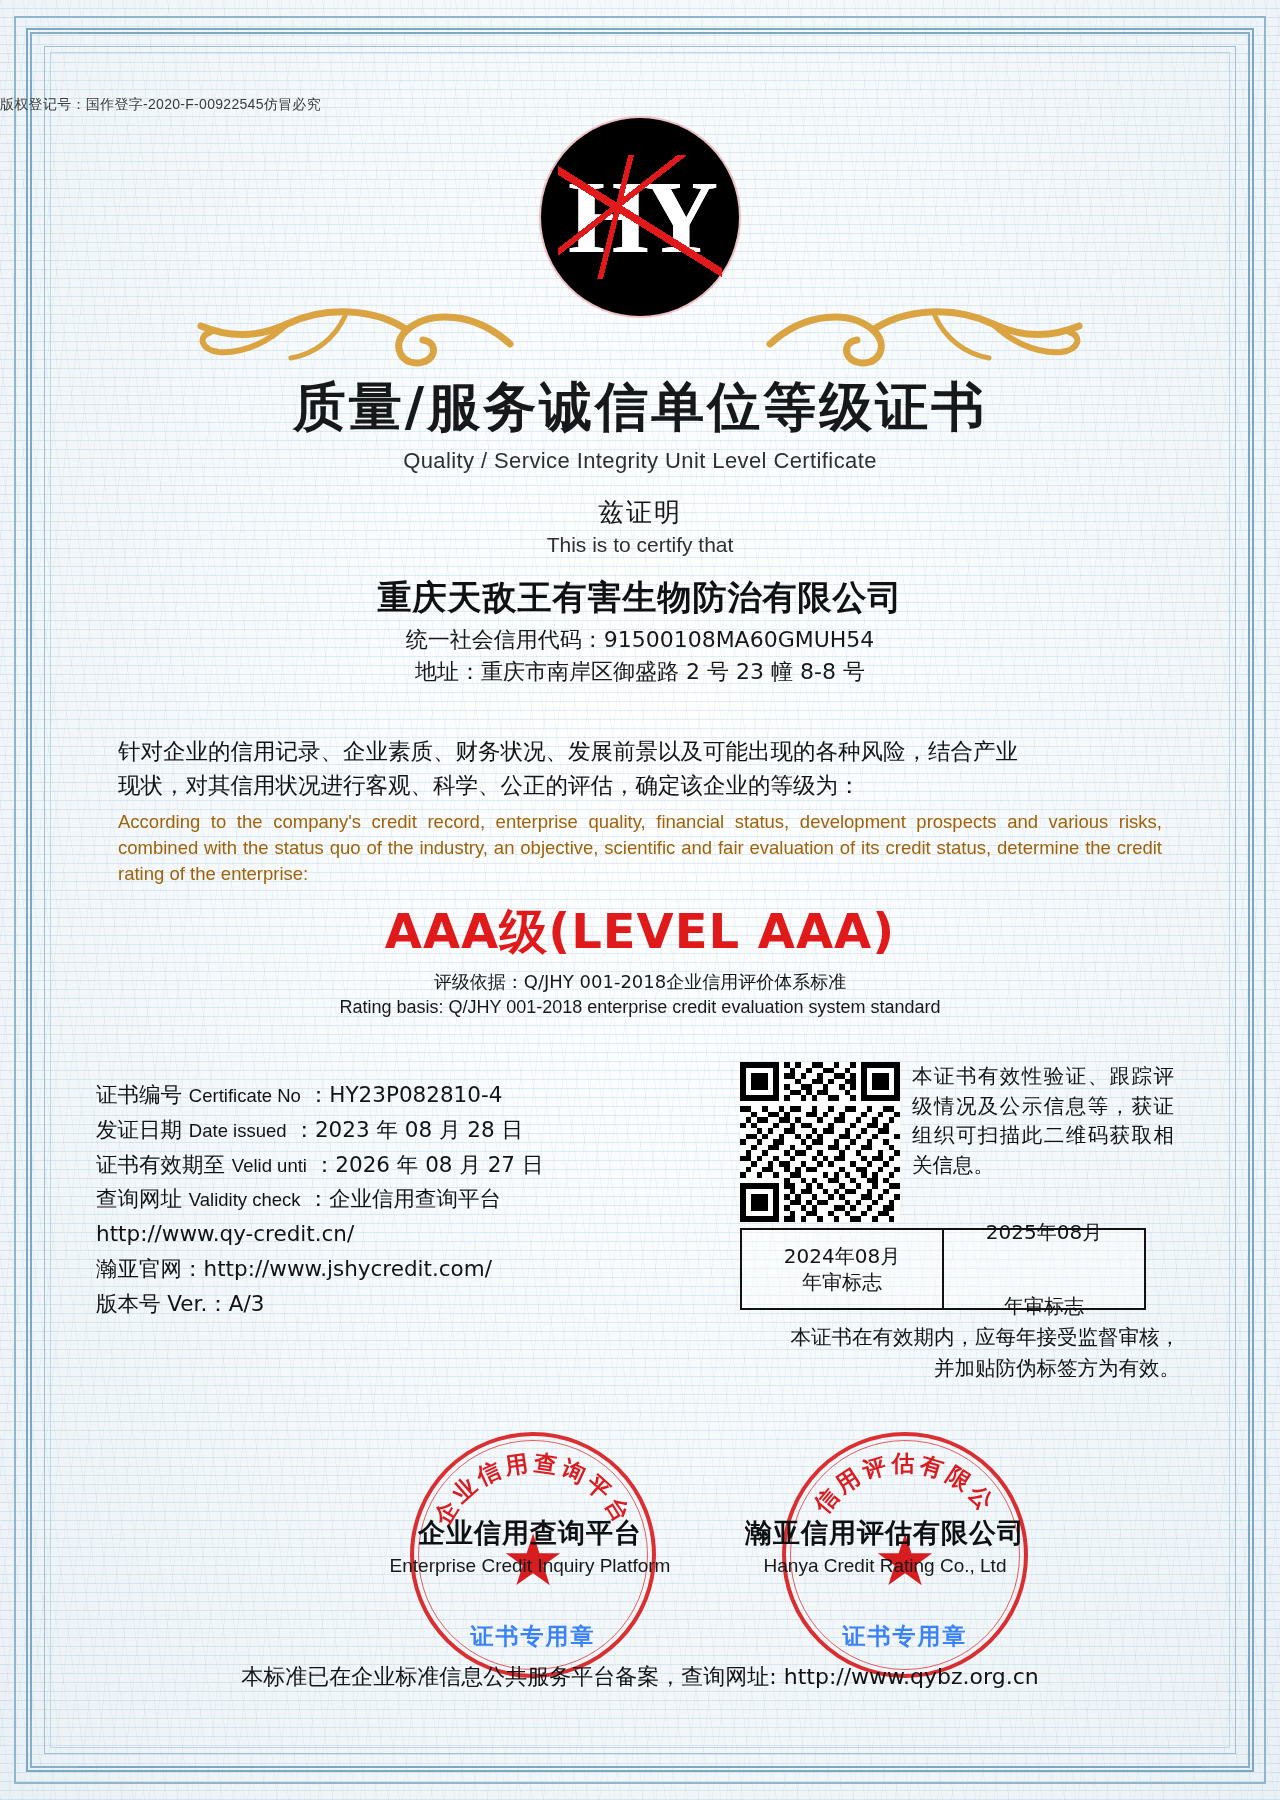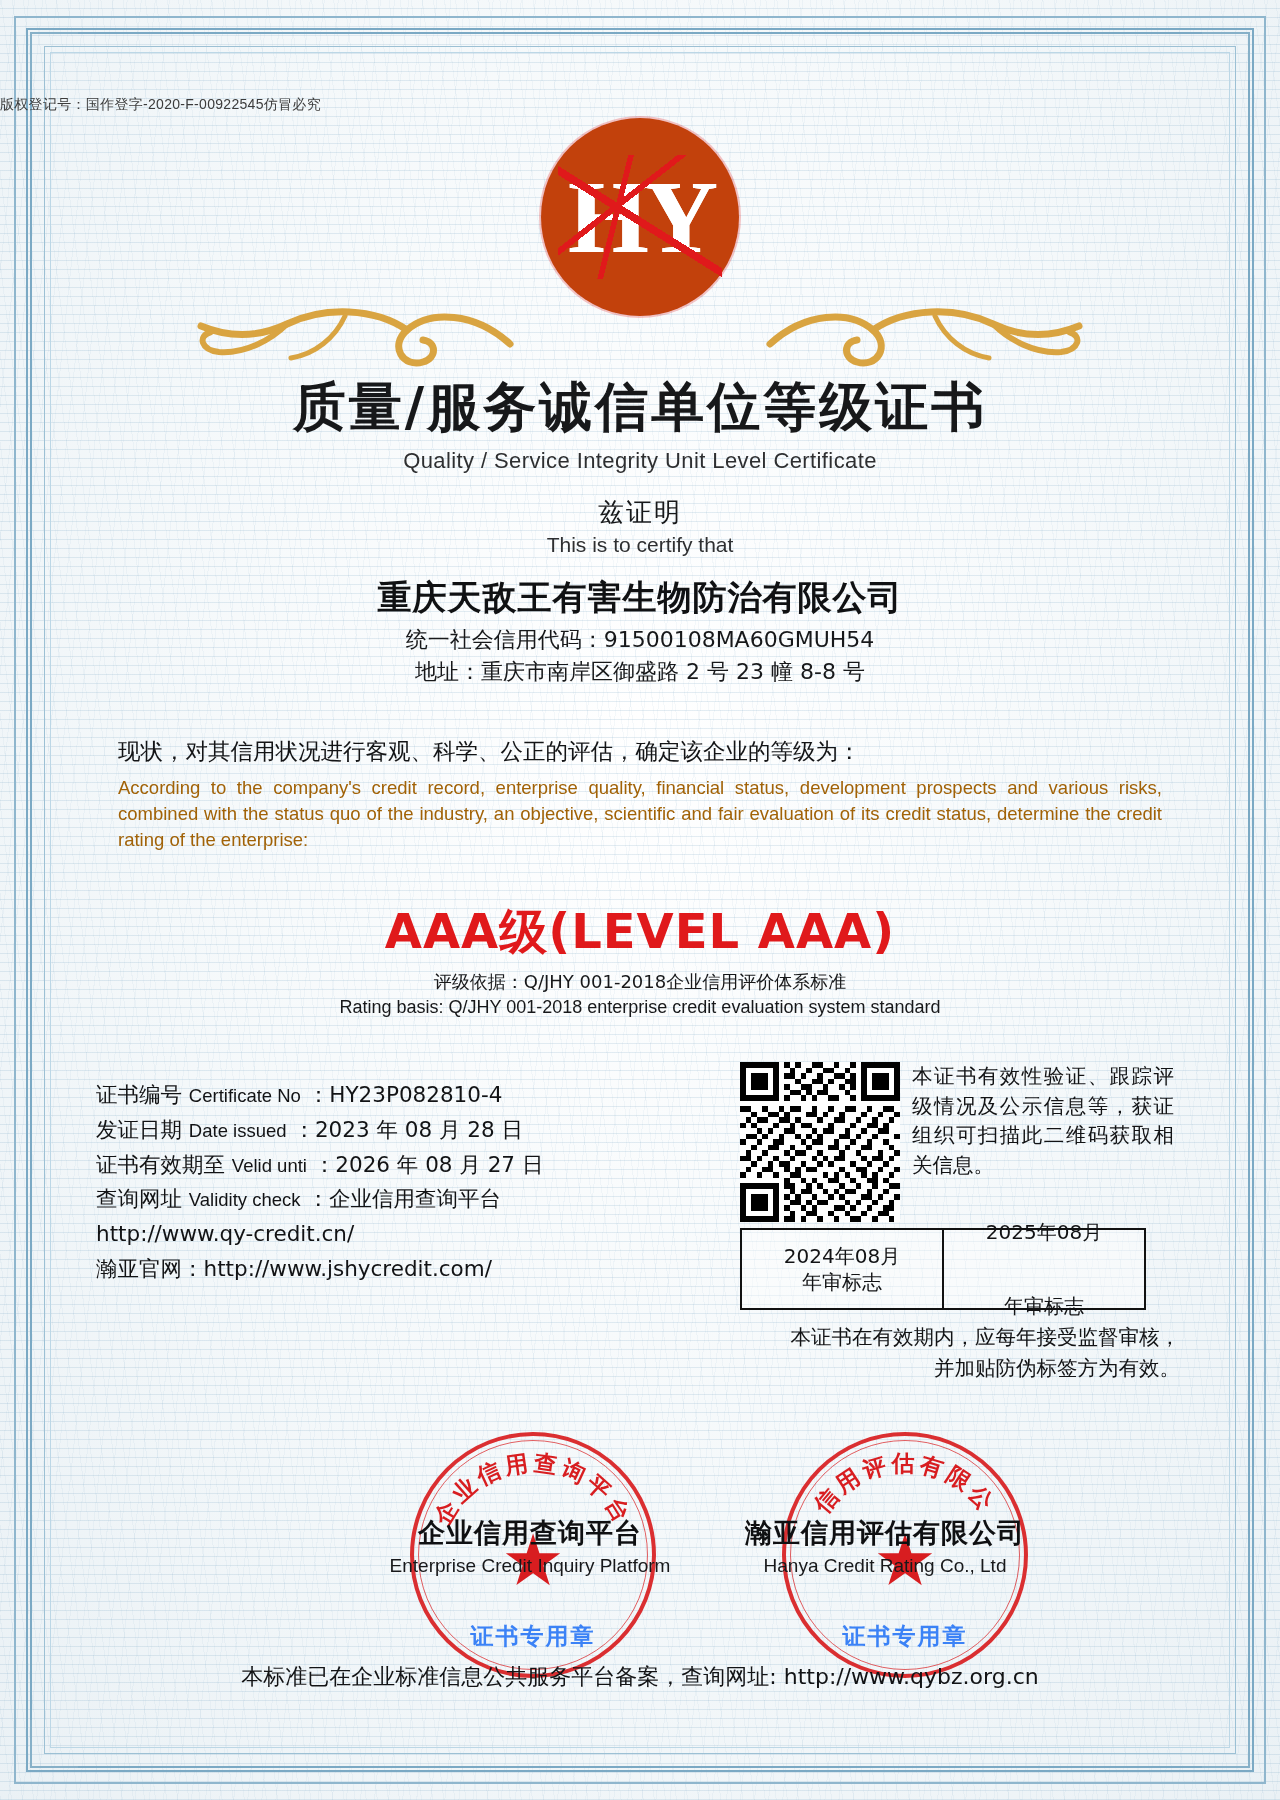--- a/index.html
+++ b/index.html
@@ -62,21 +62,21 @@
     letter-spacing:.3px;
   }
   
   .logo-wrap{
     position:absolute;top:118px;left:0;width:100%;
     height:200px;
   }
   .logo-circle{
     position:absolute;left:50%;top:0;transform:translateX(-50%);
     width:198px;height:198px;border-radius:50%;
-    background:#c2410c;
+    background:#000000;
     display:flex;align-items:center;justify-content:center;
     box-shadow:0 0 0 2px rgba(224,25,27,.25);
   }
   .logo-text{
     color:#fff;font-size:104px;font-weight:bold;
     font-family:"Liberation Serif", serif;
     letter-spacing:-6px;
     line-height:1;
     position:relative;
     text-shadow:0 0 0 #fff;
@@ -300,20 +300,21 @@
 
     <div class="certify-cn">兹证明</div>
     <div class="certify-en">This is to certify that</div>
 
     <div class="company">重庆天敌王有害生物防治有限公司</div>
     <div class="credit-code">统一社会信用代码：91500108MA60GMUH54</div>
     <div class="address">地址：重庆市南岸区御盛路 2 号 23 幢 8-8 号</div>
 
     <div class="para">
       <div class="cn">
+        <span class="indent">针对企业的信用记录、企业素质、财务状况、发展前景以及可能出现的各种风险，结合产业</span>
         <span class="indent">现状，对其信用状况进行客观、科学、公正的评估，确定该企业的等级为：</span>
       </div>
       <div class="en">According to the company's credit record, enterprise quality, financial status, development prospects and various risks, combined with the status quo of the industry, an objective, scientific and fair evaluation of its credit status, determine the credit rating of the enterprise:</div>
     </div>
 
     <div class="level">AAA级(LEVEL AAA)</div>
     <div class="basis-cn">评级依据：Q/JHY 001-2018企业信用评价体系标准</div>
     <div class="basis-en">Rating basis: Q/JHY 001-2018 enterprise credit evaluation system standard</div>
 
     <div class="details">
@@ -332,20 +333,21 @@
         <span class="lbl-en">Velid unti</span>
         <span>：2026 年 08 月 27 日</span>
       </div>
       <div class="row">
         <span>查询网址</span>
         <span class="lbl-en">Validity check</span>
         <span>：企业信用查询平台</span>
       </div>
       <div class="row">http://www.qy-credit.cn/</div>
       <div class="row">瀚亚官网：http://www.jshycredit.com/</div>
+      <div class="row">版本号 Ver.：A/3</div>
     </div>
 
     <div class="qr">
       <svg viewBox="0 0 29 29" width="160" height="160" shape-rendering="crispEdges">
         <rect width="29" height="29" fill="#fff"></rect>
         <g fill="#000">
           <rect x="0" y="0" width="7" height="1"></rect>
             <rect x="0" y="6" width="7" height="1"></rect>
           <rect x="0" y="0" width="1" height="7"></rect>
             <rect x="6" y="0" width="1" height="7"></rect>

